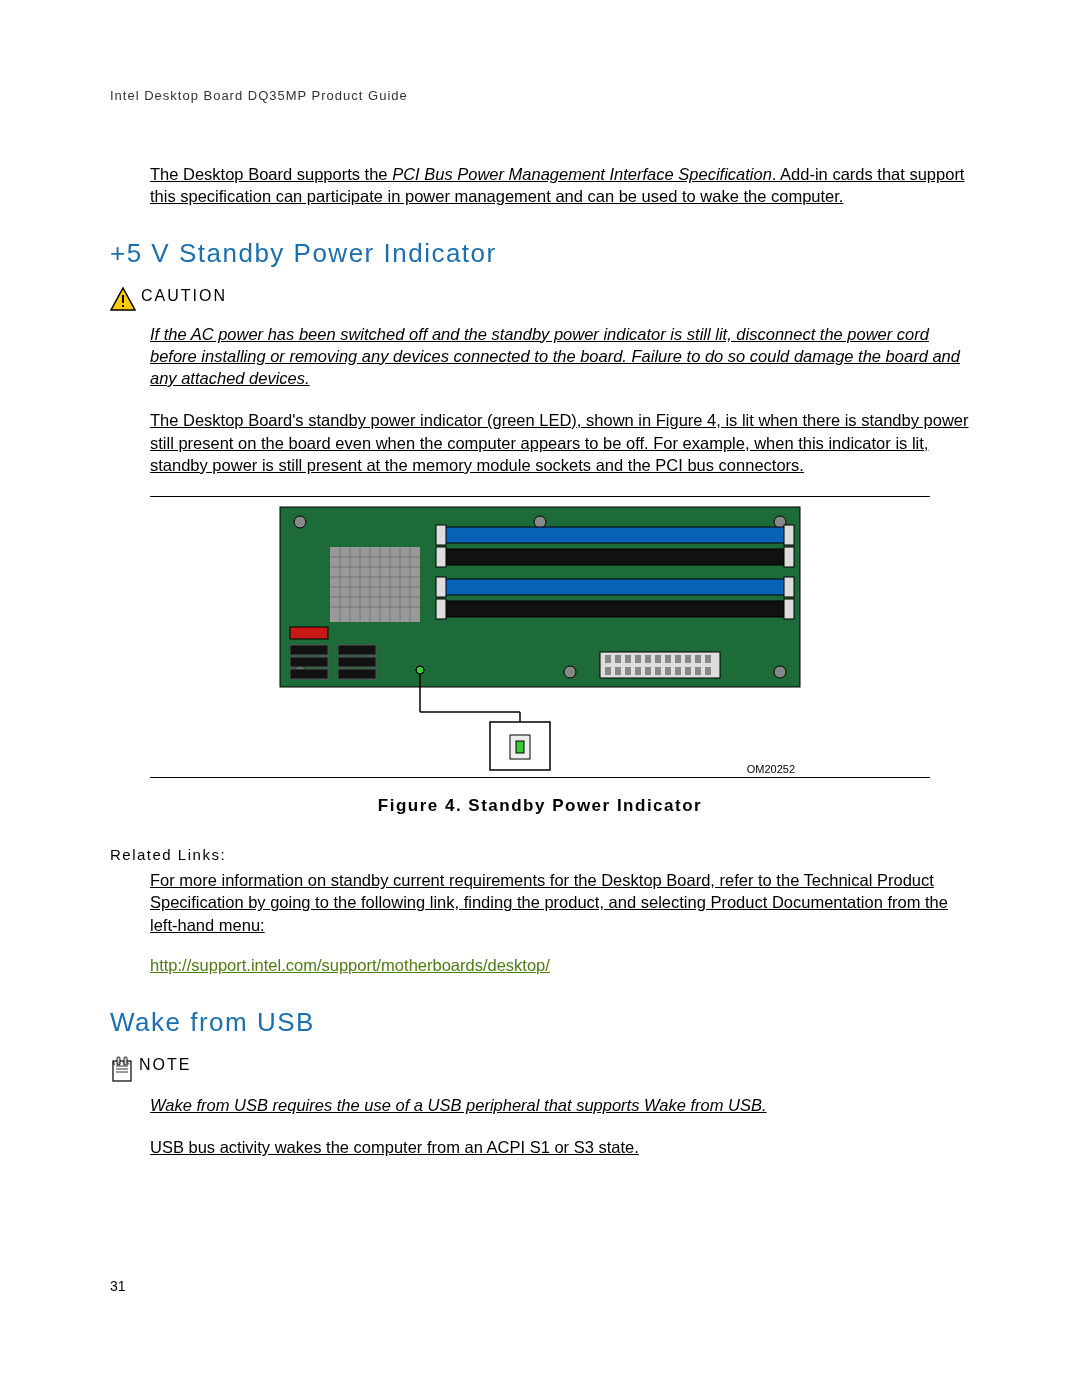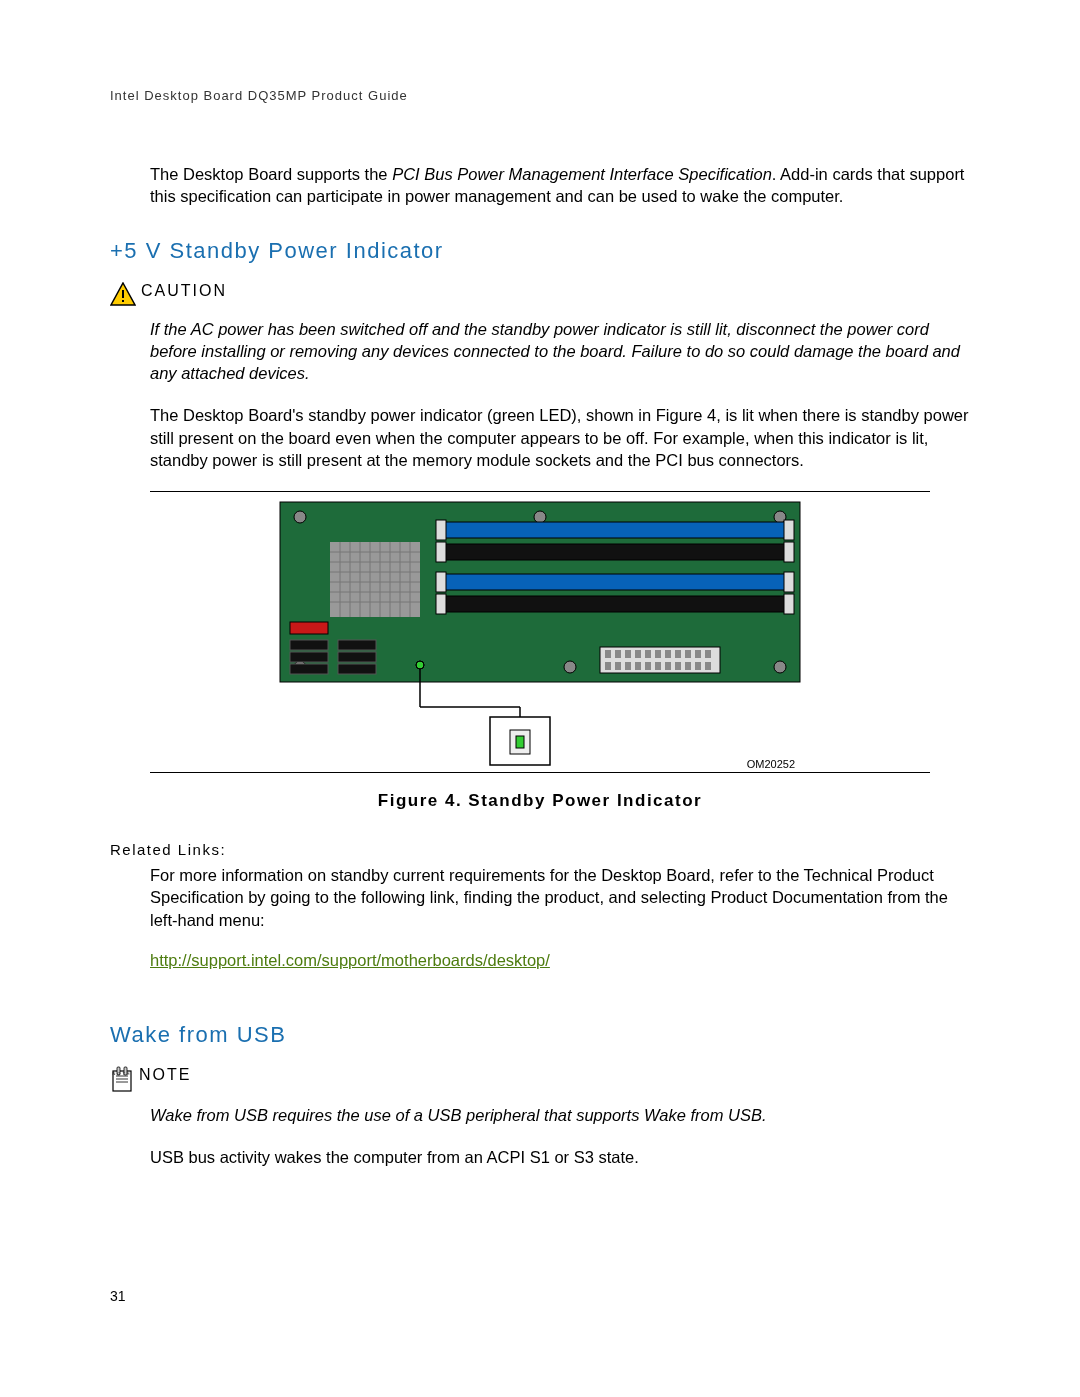--- a/index.html
+++ b/index.html
@@ -19,27 +19,28 @@
     letter-spacing: 1px;
     color: #333;
     margin-bottom: 60px;
     margin-top: 28px;
   }
   .body-text {
     font-size: 16.5px;
     line-height: 1.35;
     margin-left: 40px;
     margin-bottom: 20px;
+    text-decoration: underline;
   }
   .italic {
     font-style: italic;
   }
   .section-heading {
     color: #1a6fb0;
-    font-size: 22px;
+    font-size: 26px;
     letter-spacing: 1.5px;
     margin-top: 30px;
     margin-bottom: 18px;
   }
   .subsection-heading {
     font-size: 16px;
     letter-spacing: 2px;
     margin-bottom: 8px;
     display: flex;
     align-items: flex-start;
@@ -208,21 +209,21 @@
   </div>
 
   <div class="figure-caption">Figure 4.  Standby Power Indicator</div>
 
   <div class="related-links-label">Related Links:</div>
 
   <div class="body-text">For more information on standby current requirements for the Desktop Board, refer to the Technical Product Specification by going to the following link, finding the product, and selecting Product Documentation from the left-hand menu:</div>
 
   <a href="#" class="link">http://support.intel.com/support/motherboards/desktop/</a>
 
-  <div class="section-heading" style="margin-top:52px">Wake from USB</div>
+  <div class="section-heading" style="margin-top:32px">Wake from USB</div>
 
   <div class="subsection-heading">
     <span class="note-icon">
       <svg width="24" height="26" viewBox="0 0 24 26">
         <rect x="3" y="5" width="18" height="20" fill="#fff" stroke="#000" stroke-width="1.2"></rect>
         <line x1="6" y1="10" x2="18" y2="10" stroke="#000" stroke-width="0.8"></line>
         <line x1="6" y1="13" x2="18" y2="13" stroke="#000" stroke-width="0.8"></line>
         <line x1="6" y1="16" x2="18" y2="16" stroke="#000" stroke-width="0.8"></line>
         <rect x="7" y="1" width="3" height="8" rx="1" fill="#ccc" stroke="#000" stroke-width="0.8"></rect>
         <rect x="14" y="1" width="3" height="8" rx="1" fill="#ccc" stroke="#000" stroke-width="0.8"></rect>

